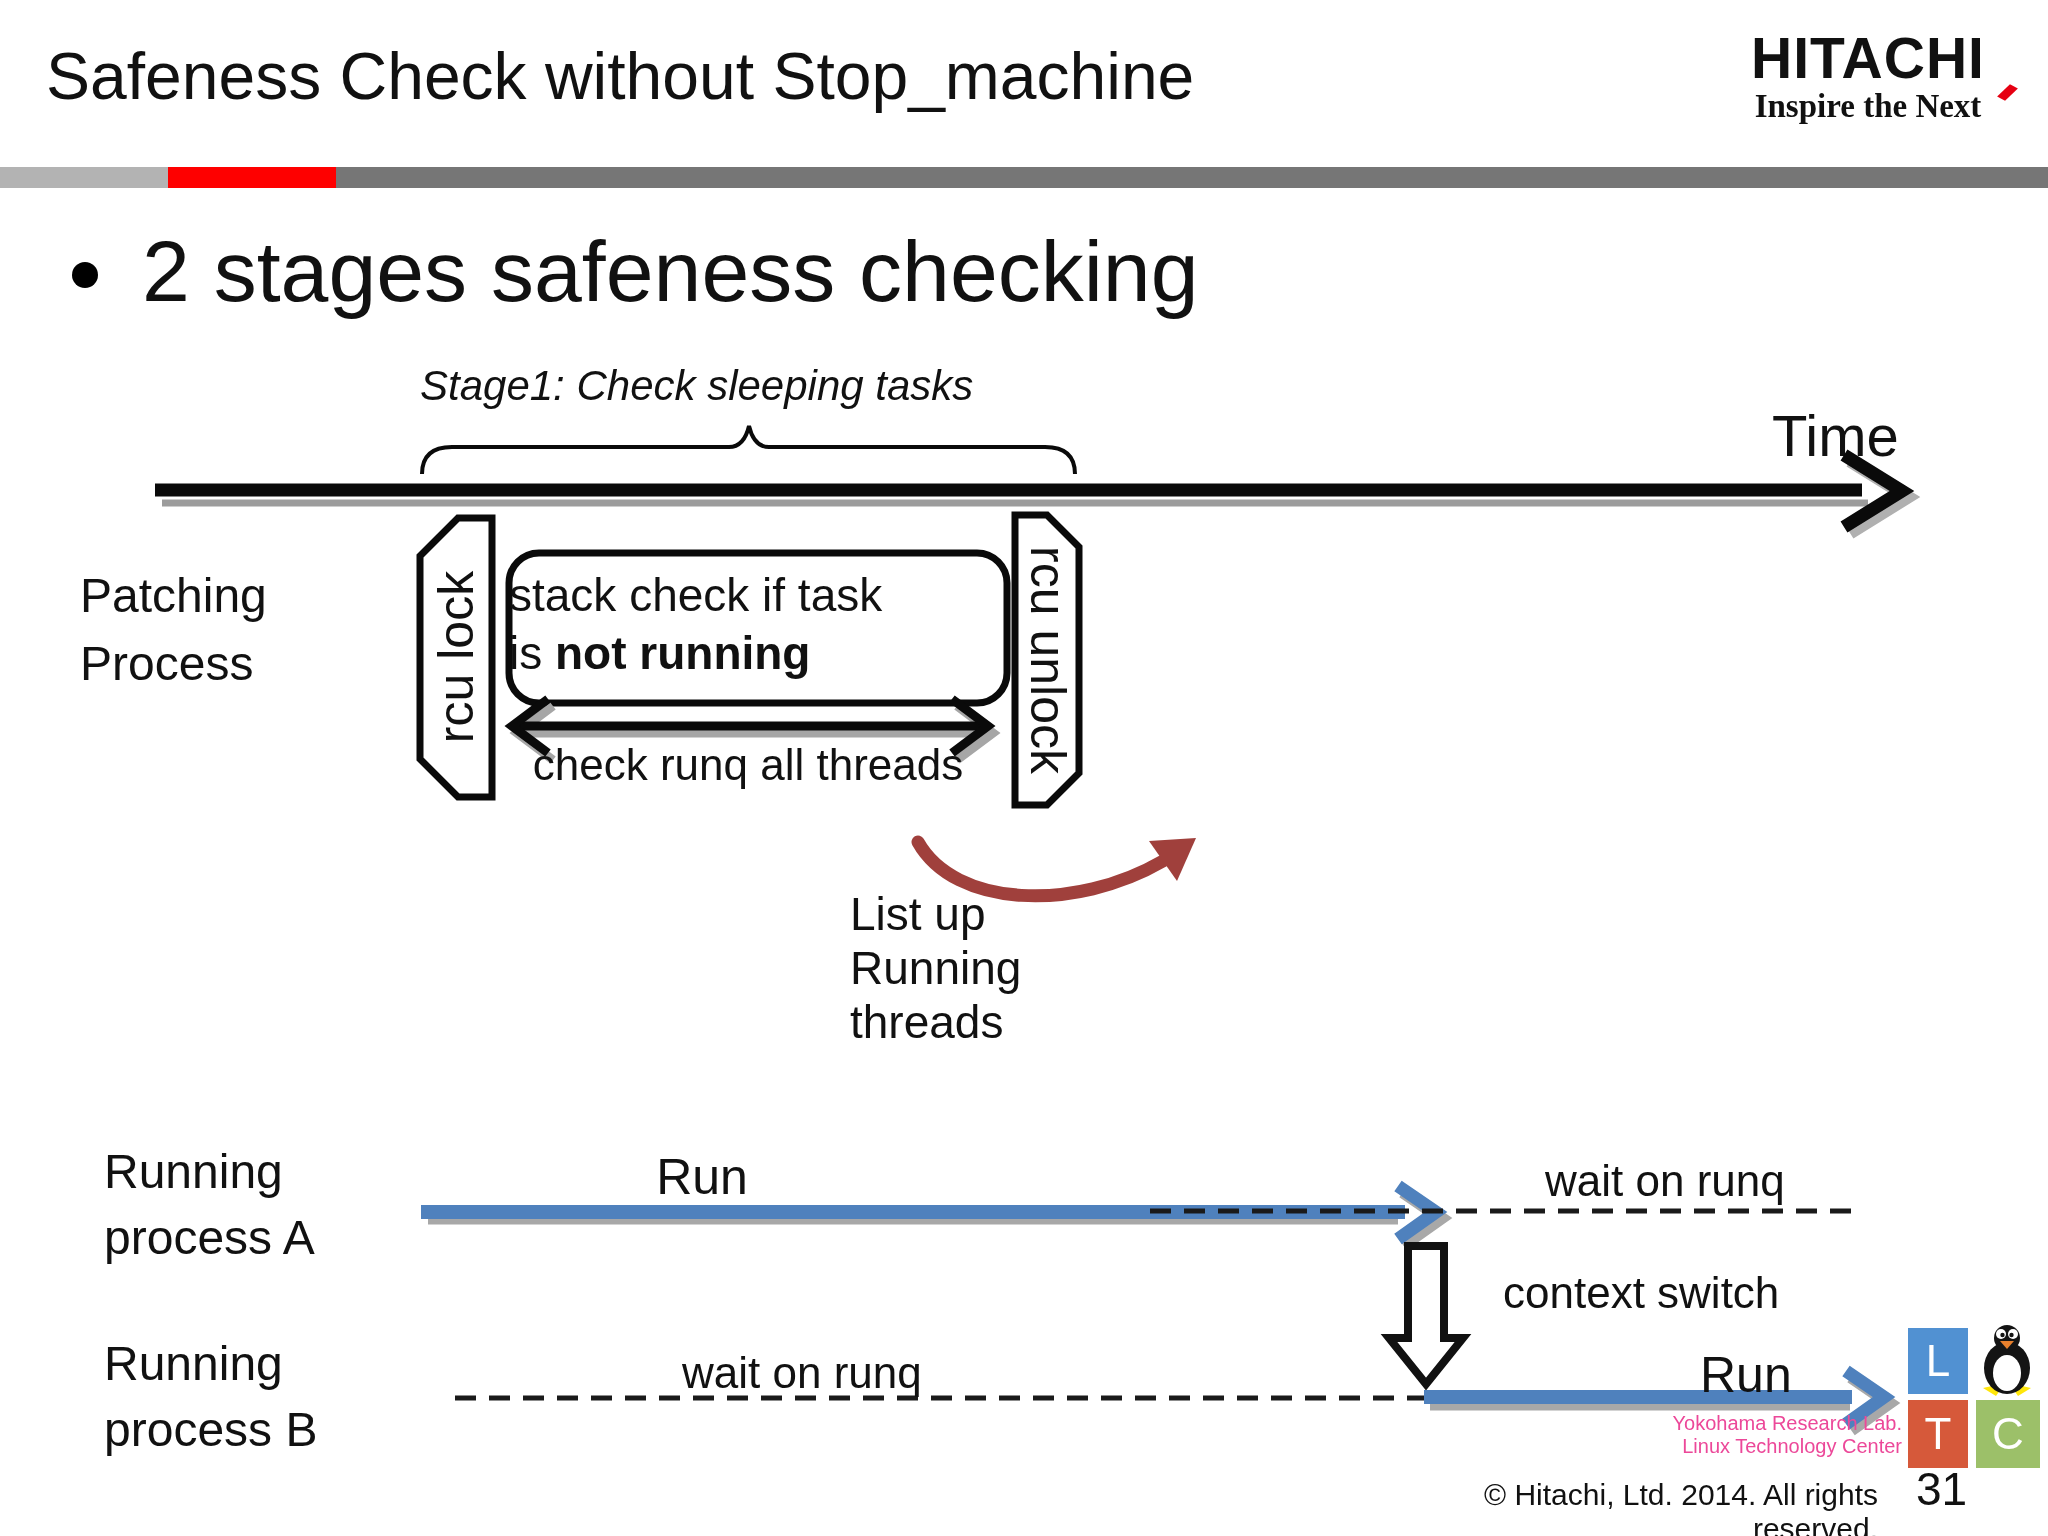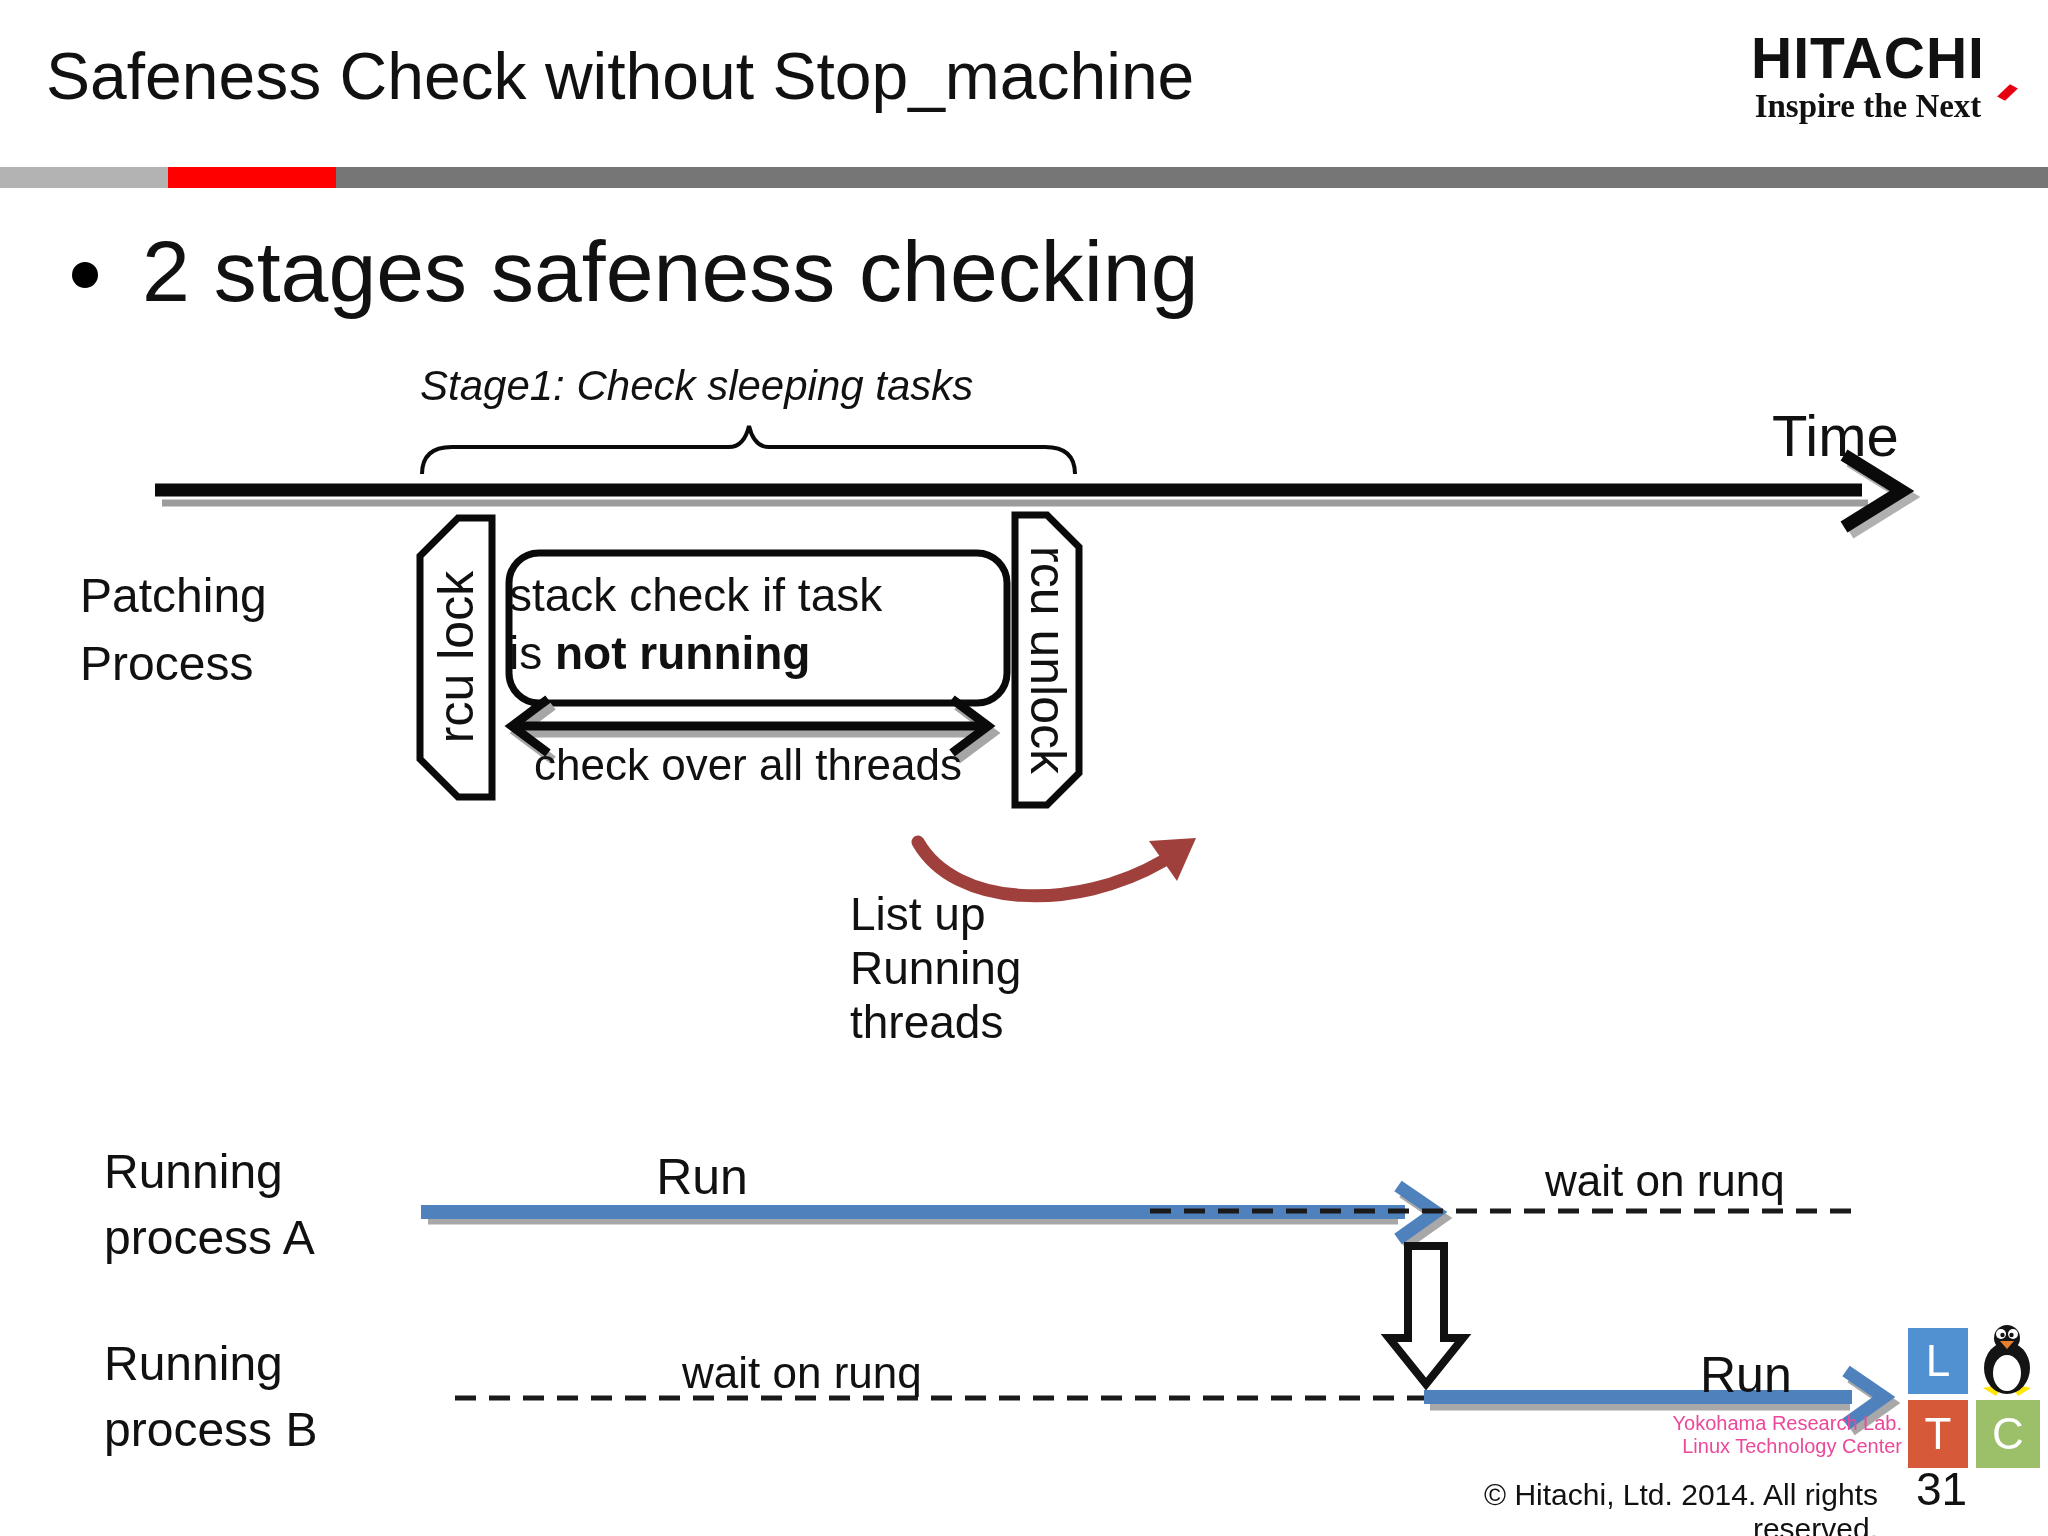--- a/index.html
+++ b/index.html
@@ -114,29 +114,30 @@
   </svg>
 
   <div class="abs lbl48" style="left:80px;top:568px">Patching</div>
   <div class="abs lbl48" style="left:80px;top:636px">Process</div>
   <div class="vtext vlock">rcu lock</div>
   <div class="vtext vunlock">rcu unlock</div>
   <div class="abs stackline" style="top:568px">stack check if task</div>
   <div class="abs stackline" style="top:626px">
     <span>is </span><b>not running</b>
   </div>
-  <div class="abs checkover">check over all threads</div>
+  <div class="abs checkover">check runq all threads</div>
   <div class="abs listup" style="top:888px">List up</div>
   <div class="abs listup" style="top:942px">Running</div>
   <div class="abs listup" style="top:996px">threads</div>
 
   <div class="abs lbl48" style="left:104px;top:1144px">Running</div>
   <div class="abs lbl48" style="left:104px;top:1210px">process A</div>
   <div class="abs runA">Run</div>
   <div class="abs waitA">wait on runq</div>
+  <div class="abs ctxsw">context switch</div>
   <div class="abs lbl48" style="left:104px;top:1336px">Running</div>
   <div class="abs lbl48" style="left:104px;top:1402px">process B</div>
   <div class="abs waitB">wait on runq</div>
   <div class="abs runB">Run</div>
 
   <div>
     <div class="ltc-tile" style="left:1908px;top:1328px;width:60px;height:66px;background:var(--ltc-blue)">
         <span>L</span>
       </div>
     <div class="ltc-tile" style="left:1908px;top:1400px;width:60px;height:68px;background:var(--ltc-red)">

